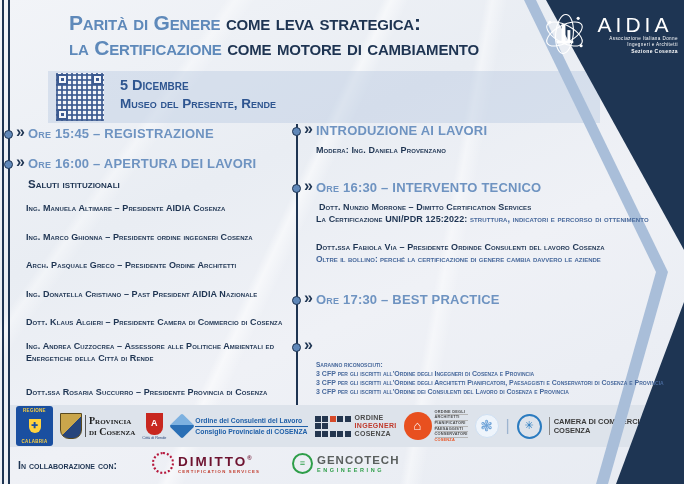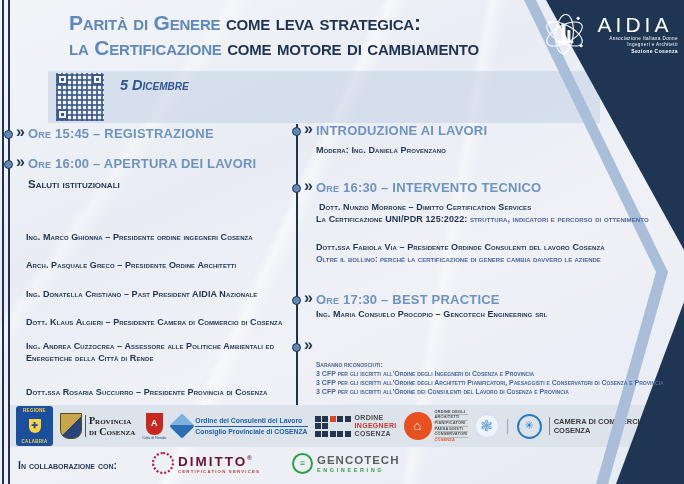--- a/index.html
+++ b/index.html
@@ -21,21 +21,21 @@
   .title{position:absolute;left:25px;top:10px;z-index:4;font-weight:700;font-size:21px;line-height:25px;letter-spacing:-.2px;}
   .t-accent{color:#5e89ba;margin-left:44px;} .t-dark{color:#1e3452;}
   
   .date-band{position:absolute;left:48px;top:71px;width:552px;height:52px;background:rgba(183,200,224,.42);z-index:1;}
   .qr{position:absolute;left:56px;top:73px;width:48px;height:48px;z-index:2;background:
       repeating-linear-gradient(90deg,rgba(60,90,144,.85) 0 2px,transparent 2px 5px),
       repeating-linear-gradient(0deg,rgba(60,90,144,.8) 0 2px,#f4f6fa 2px 5px);}
   .qr i{position:absolute;width:11px;height:11px;background:#3c5a90;box-shadow:inset 0 0 0 2px #3c5a90,inset 0 0 0 4px #f4f6fa;}
   .qr i.c1{left:1px;top:1px;} .qr i.c2{right:1px;top:1px;} .qr i.c3{left:1px;bottom:1px;}
   .date-text{position:absolute;left:120px;top:77px;z-index:2;color:#2e5590;font-weight:700;}
-  .date-line1{font-size:14.5px;font-style:italic;} .date-line2{font-size:13.5px;margin-top:3px;}
+  .date-line1{font-size:14.5px;} .date-line2{font-size:13.5px;margin-top:3px;}
   
   .overlay{position:absolute;inset:0;z-index:3;pointer-events:none;}
   
   .aidia{position:absolute;left:542px;top:5px;width:136px;height:58px;z-index:4;display:flex;align-items:center;gap:5px;}
   .aidia-text{width:88px;text-align:right;color:#fff;}
   .aidia-name{font-size:21px;font-weight:400;letter-spacing:4px;line-height:22px;text-align:center;}
   .aidia-sub{font-size:4.6px;letter-spacing:.4px;line-height:6px;}
   .aidia-sub.b{font-weight:700;font-size:5px;}
   
   .marker{position:absolute;z-index:4;}
@@ -136,35 +136,37 @@
   </div>
 
   <div class="date-band"></div>
   <div class="qr">
       <i class="c1"></i>
       <i class="c2"></i>
       <i class="c3"></i>
     </div>
   <div class="date-text sc">
     <div class="date-line1">5 Dicembre</div>
+    <div class="date-line2">Museo del Presente, Rende</div>
   </div>
 
   <div class="marker l-marker" style="top:127px">
       <span class="dot"></span>
       <span class="chev">»</span>
     </div>
   <div class="session sc" style="left:28px;top:126px">Ore 15:45 – REGISTRAZIONE</div>
 
   <div class="marker l-marker" style="top:157px">
       <span class="dot"></span>
       <span class="chev">»</span>
     </div>
   <div class="session sc" style="left:28px;top:156px">Ore 16:00 – APERTURA DEI LAVORI</div>
   <div class="subhead sc" style="left:28px;top:178px">Saluti istituzionali</div>
 
+  <div class="speaker sc" style="left:26px;top:203px;width:262px">Ing. Manuela Altimare – Presidente AIDIA Cosenza</div>
   <div class="speaker sc" style="left:26px;top:232px;width:262px">Ing. Marco Ghionna – Presidente ordine ingegneri Cosenza</div>
   <div class="speaker sc" style="left:26px;top:260px;width:262px">Arch. Pasquale Greco – Presidente Ordine Architetti</div>
   <div class="speaker sc" style="left:26px;top:289px;width:262px">Ing. Donatella Cristiano – Past President AIDIA Nazionale</div>
   <div class="speaker sc" style="left:26px;top:317px;width:270px">Dott. Klaus Algieri – Presidente Camera di Commercio di Cosenza</div>
   <div class="speaker sc" style="left:26px;top:341px;width:256px">Ing. Andrea Cuzzocrea – Assessore alle Politiche Ambientali ed Energetiche della Città di Rende</div>
   <div class="speaker sc" style="left:26px;top:387px;width:270px">Dott.ssa Rosaria Succurro – Presidente Provincia di Cosenza</div>
 
   <div class="marker r-marker" style="top:124px">
       <span class="dot"></span>
       <span class="chev">»</span>
@@ -181,21 +183,20 @@
   <div class="speaker sc" style="left:316px;top:214px;width:345px"><span>La Certificazione UNI/PDR 125:2022:</span><span style="color:#48699c"> struttura, indicatori e percorso di ottenimento</span></div>
 
   <div class="speaker sc" style="left:316px;top:242px;width:348px">Dott.ssa Fabiola Via – Presidente Ordinde Consulenti del lavoro Cosenza</div>
   <div class="subblue sc" style="left:316px;top:254px;width:345px">Oltre il bollino: perché la certificazione di genere cambia davvero le aziende</div>
 
   <div class="marker r-marker" style="top:293px">
       <span class="dot"></span>
       <span class="chev">»</span>
     </div>
   <div class="session sc" style="left:316px;top:292px">Ore 17:30 – BEST PRACTICE</div>
-  <div class="speaker sc" style="left:316px;top:309px;width:330px">Ing. Maria Consuelo Procopio – Gencotech Engineering srl</div>
 
   <div class="marker r-marker" style="top:340px">
       <span class="dot"></span>
       <span class="chev">»</span>
     </div>
 
   <div class="cfp-intro sc" style="left:316px;top:361px">Saranno riconosciuti:</div>
   <div class="cfp sc" style="left:316px;top:369px;width:350px">3 CFP per gli iscritti all'Ordine degli Ingegneri di Cosenza e Provincia</div>
   <div class="cfp sc" style="left:316px;top:378px;width:350px">3 CFP per gli iscritti all'Ordine degli Architetti Pianificatori, Paesaggisti e Conservatori di Cosenza e Provincia</div>
   <div class="cfp sc" style="left:316px;top:387px;width:350px">3 CFP per gli iscritti all'Ordine dei Consulenti del Lavoro di Cosenza e Provincia</div>

